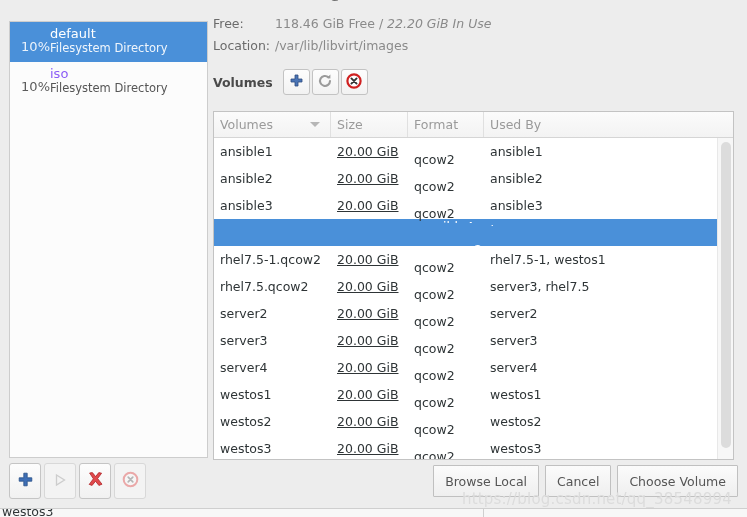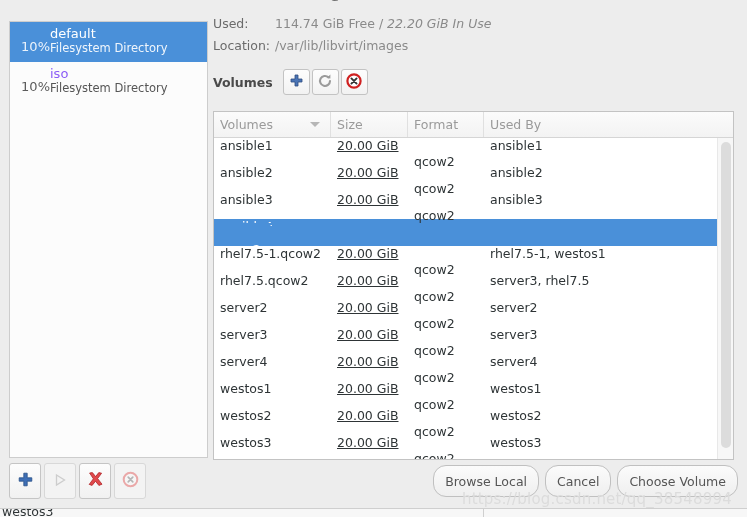--- a/index.html
+++ b/index.html
@@ -105,21 +105,21 @@
   .th.c2 { width: 76px; }
   .th.c3 { width: 233px; border-right: none; }
   .sort-arrow {
     position: absolute; right: 10px; top: 10px;
     width: 0; height: 0;
     border-left: 5px solid transparent;
     border-right: 5px solid transparent;
     border-top: 5px solid #b6b6b6;
   }
   .tbody { height: 322px; overflow: hidden; }
-  .tr { display: flex; height: 27px; align-items: flex-start; }
+  .tr { display: flex; height: 27px; align-items: center; }
   .tr.selected { background: #4a90d9; flex-direction: column; }
   .td { font-size: 12.5px; color: #2e3436; padding-left: 6px; white-space: nowrap; overflow: hidden; }
   .tr.selected .td { color: #ffffff; }
   .td.c0 { width: 117px; }
   .td.c1 { width: 77px; text-decoration: underline; }
   .td.c2 { width: 76px; margin-top: 16px; }
   .td.c3 { width: 233px; }
 
   
   .vscroll {
@@ -149,21 +149,21 @@
   .act-btn.disabled { background: #f3f3f3; border-color: #d8d8d8; }
 
   .right-actions {
     position: absolute; right: 9px; top: 465px;
     display: flex;
   }
   .dlg-btn {
     height: 32px;
     padding: 0 11px;
     background: linear-gradient(#fbfbfb, #efefef);
-    border: 1px solid #c0c0c0; border-radius: 13px;
+    border: 1px solid #c0c0c0; border-radius: 1px;
     margin-left: 6px;
     display: flex; align-items: center; justify-content: center;
     font-size: 12.5px; color: #555;
   }
 
   
   .watermark {
     position: absolute; left: 462px; top: 490px;
     font-size: 15px; color: #dcdcdc;
     letter-spacing: 0.2px;
@@ -210,23 +210,23 @@
         <div class="pool-text">
           <span class="pool-name">iso</span>
           <span class="pool-sub">Filesystem Directory</span>
         </div>
       </div>
     </div>
 
   <div class="details">
 
     <div class="meta-row">
-      <div class="meta-label">Used:</div>
+      <div class="meta-label">Free:</div>
       <div class="meta-value">
-        <span>114.74 GiB Free / </span><span class="inuse">22.20 GiB In Use</span>
+        <span>118.46 GiB Free / </span><span class="inuse">22.20 GiB In Use</span>
       </div>
     </div>
 
     <div class="meta-row">
       <div class="meta-label">Location:</div>
       <div class="meta-value path">/var/lib/libvirt/images</div>
     </div>
 
     <div class="vol-bar">
       <div class="vol-title">Volumes</div>

